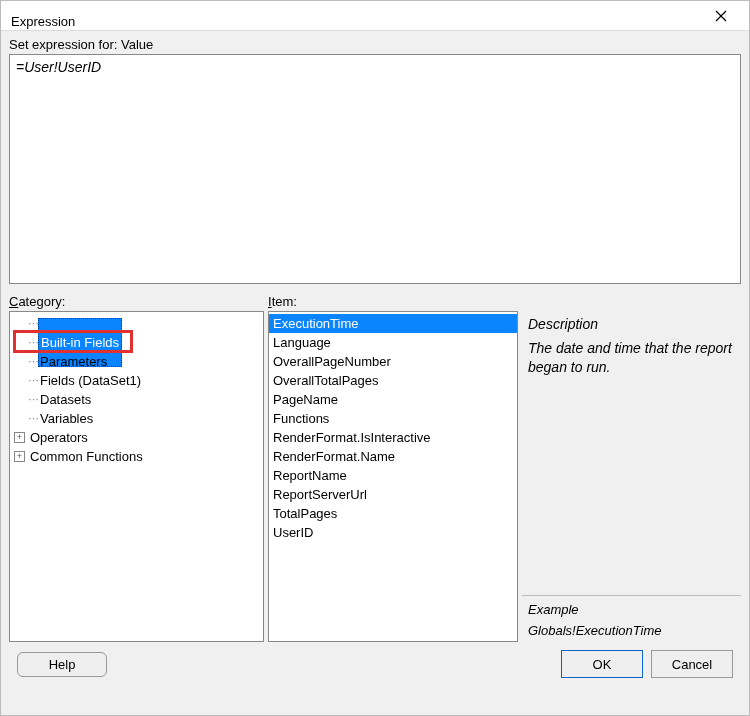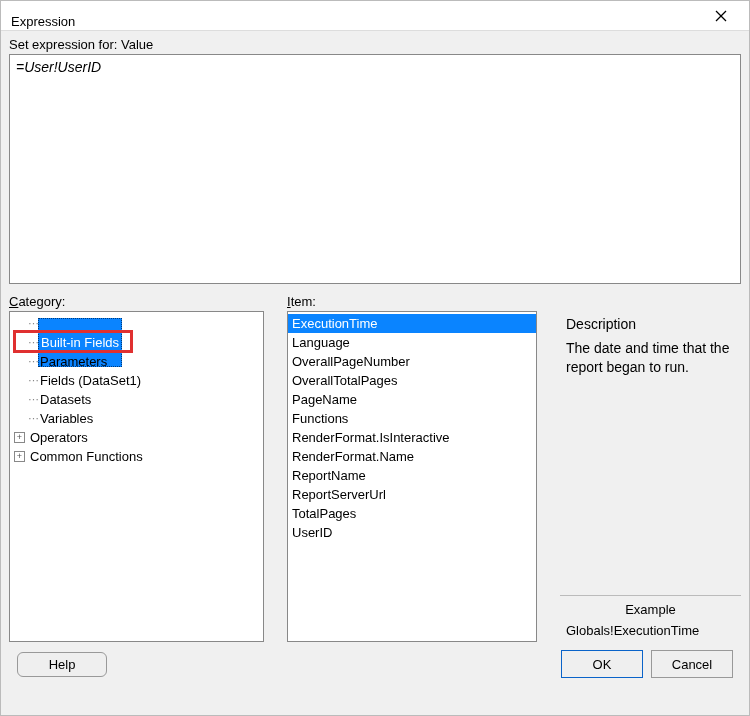--- a/index.html
+++ b/index.html
@@ -50,21 +50,21 @@
     height: 230px;
     padding: 4px 6px;
     font-family: "Segoe UI", Tahoma, sans-serif;
     font-size: 14px;
     overflow: auto;
     white-space: pre;
     font-style: italic;
   }
   .panes {
     display: flex;
-    gap: 23px;
+    gap: 4px;
     margin-top: 8px;
     height: 350px;
   }
   .pane-col { display: flex; flex-direction: column; }
   .pane-col.cat { width: 255px; }
   .pane-col.item { width: 250px; }
   .pane-col.desc { flex: 1; }
   .list-box {
     flex: 1;
     background: #fff;
@@ -128,21 +128,21 @@
     padding: 4px 6px 8px 6px;
     font-size: 14px;
     line-height: 1.4;
   }
   .desc-heading { margin-bottom: 4px; }
   .desc-text { color: #000; }
   .example-block {
     border-top: 1px solid #bbb;
     padding: 6px 6px 4px 6px;
   }
-  .example-heading { margin-bottom: 6px; text-align: center; }
+  .example-heading { margin-bottom: 6px; }
   .footer {
     display: flex;
     align-items: center;
     padding: 8px;
     gap: 8px;
   }
   .footer .spacer { flex: 1; }
   .btn {
     min-width: 82px;
     height: 28px;
@@ -244,21 +244,21 @@
             <div class="item-row">RenderFormat.Name</div>
             <div class="item-row">ReportName</div>
             <div class="item-row">ReportServerUrl</div>
             <div class="item-row">TotalPages</div>
             <div class="item-row">UserID</div>
           </div>
       </div>
 
       <div class="pane-col desc">
         <div style="height:19px"></div>
-        <div style="flex:1; display:flex; flex-direction:column; border:0px;">
+        <div style="flex:1; display:flex; flex-direction:column; border:0px;font-style:italic;">
           <div class="desc-block" style="flex:1;">
             <div class="desc-heading">Description</div>
             <div class="desc-text">The date and time that the report began to run.</div>
           </div>
           <div class="example-block">
             <div class="example-heading">Example</div>
             <div>Globals!ExecutionTime</div>
           </div>
         </div>
       </div>

